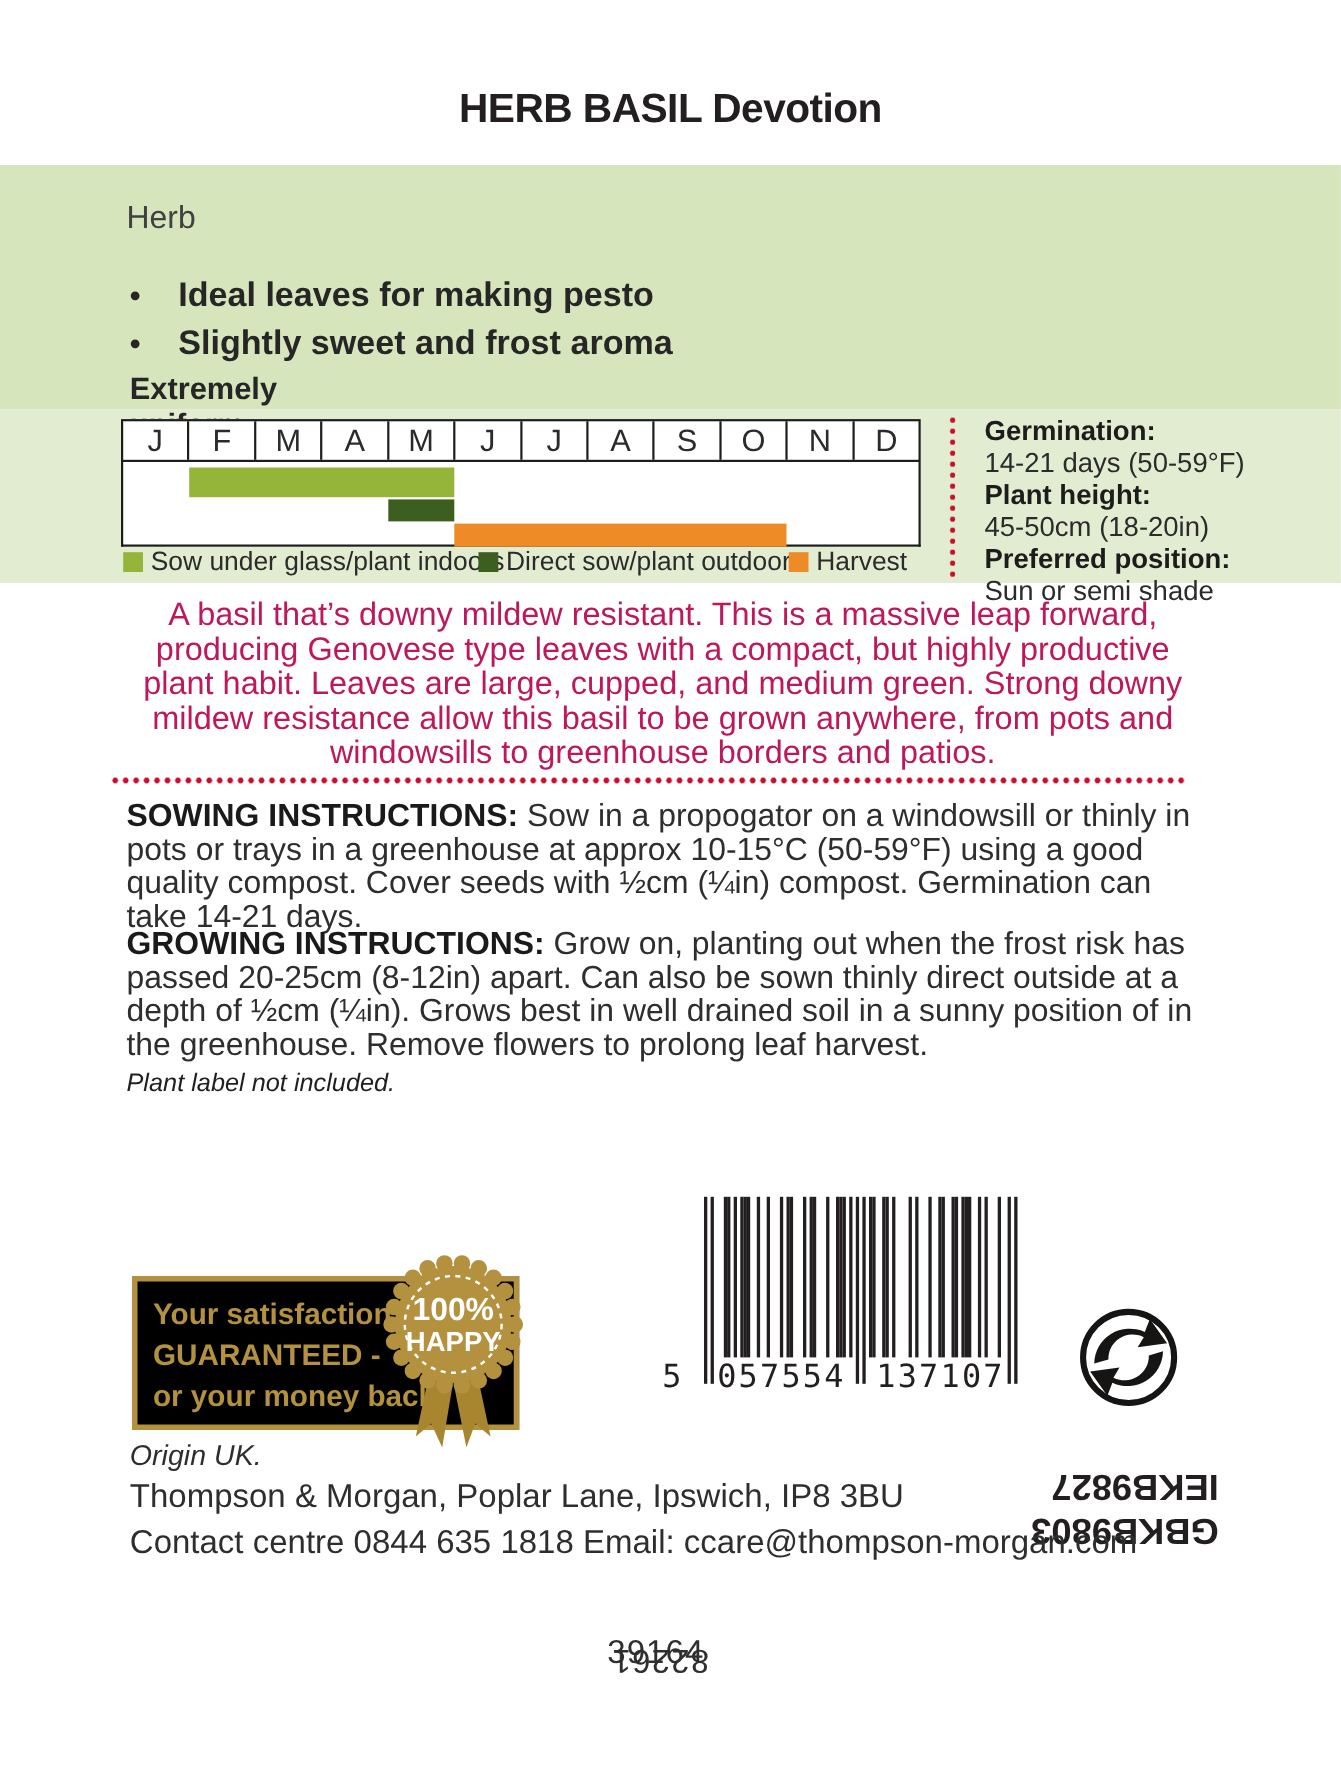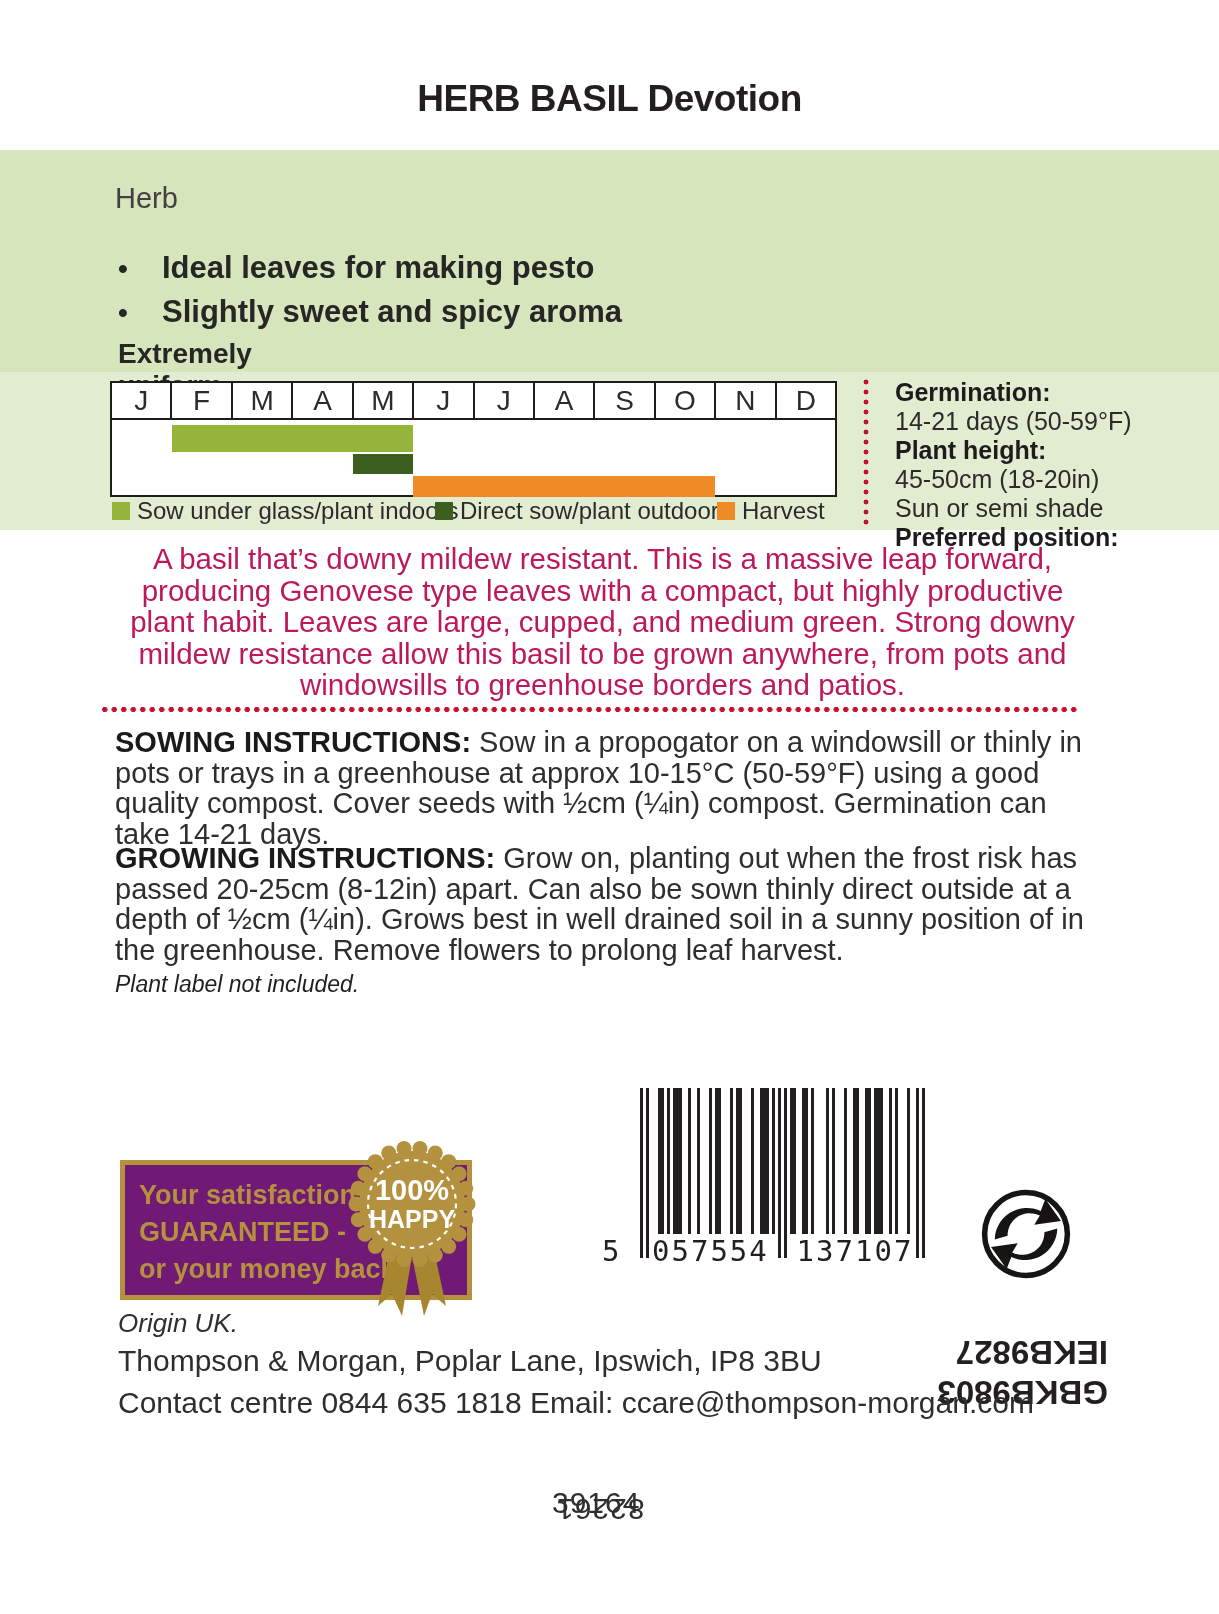--- a/index.html
+++ b/index.html
@@ -48,21 +48,21 @@
   .info b{color:#1c1c1c;}
 
   
   .desc{left:115px;top:543px;width:975px;font-size:29.5px;line-height:31.5px;color:#be185d;text-align:center;}
   .para{left:115px;top:727px;width:978px;font-size:29px;line-height:30.5px;color:#2e2e2e;}
   .para2{top:843px;}
   .para b{color:#1a1a1a;}
   .plant-note{left:115px;top:971px;font-size:23px;color:#1f1f1f;font-style:italic;}
 
   
-  .gbox{left:120px;top:1160px;width:352px;height:140px;background:#701a75;border:5px solid #b3913f;}
+  .gbox{left:120px;top:1160px;width:352px;height:140px;background:#000000;border:5px solid #b3913f;}
   .gbox-text{position:absolute;left:14px;top:12px;font-size:27px;font-weight:700;color:#b3913f;line-height:37px;}
   .rosette{left:346px;top:1138px;}
 
   
   .barcode{left:640px;top:1088px;width:285px;height:200px;}
   .bc-bars{position:absolute;left:0;top:0;width:285px;height:172px;}
   .bc-bar{position:absolute;top:0;background:#231f20;}
   .bc-digit{position:absolute;top:146px;font-family:"DejaVu Sans Mono",monospace;font-size:29px;color:#231f20;letter-spacing:2px;}
   .bc-first{left:-38px;}
   .bc-left{left:12px;width:122px;text-align:left;}
@@ -94,21 +94,21 @@
 
 <div class="abs category" data-name="category-label">Herb</div>
 
 <div class="abs bullets" data-name="feature-bullet-list">
   <div class="bullet-row" data-name="feature-bullet">
     <span class="bullet-dot" data-name="bullet-dot-icon">•</span>
     <span data-name="feature-bullet-text">Ideal leaves for making pesto</span>
   </div>
   <div class="bullet-row" data-name="feature-bullet">
     <span class="bullet-dot" data-name="bullet-dot-icon">•</span>
-    <span data-name="feature-bullet-text">Slightly sweet and spicy aroma</span>
+    <span data-name="feature-bullet-text">Slightly sweet and frost aroma</span>
   </div>
   <div class="bullet-row" data-name="feature-bullet">
     <span class="bullet-dot" data-name="bullet-dot-icon" style="width:44px">Extremely uniform growth habit</span>
   </div>
 </div>
 
 <div class="abs cal" data-name="sowing-calendar">
   <div class="cal-header" data-name="calendar-month-row">
       <div class="cal-cell" data-name="calendar-month-cell">J</div>
       <div class="cal-cell" data-name="calendar-month-cell">F</div>
@@ -144,22 +144,22 @@
     </div>
   </div>
 
 <div class="abs dotted-v" data-name="dotted-divider-vertical"></div>
 
 <div class="abs info" data-name="culture-info-panel">
   <div><b data-name="info-label">Germination:</b></div>
   <div data-name="info-value">14-21 days (50-59°F)</div>
   <div><b data-name="info-label">Plant height:</b></div>
   <div data-name="info-value">45-50cm (18-20in)</div>
+  <div><b data-name="info-label">Preferred position:</b></div>
   <div data-name="info-value">Sun or semi shade</div>
-  <div><b data-name="info-label">Preferred position:</b></div>
 </div>
 
 <div class="abs desc" data-name="variety-description">A basil that’s downy mildew resistant. This is a massive leap forward, producing Genovese type leaves with a compact, but highly productive plant habit. Leaves are large, cupped, and medium green. Strong downy mildew resistance allow this basil to be grown anywhere, from pots and windowsills to greenhouse borders and patios.</div>
 
 <div class="abs dotted-h" data-name="dotted-divider-horizontal"></div>
 
 <div class="abs para" data-name="sowing-instructions">
   <b data-name="sowing-instructions-heading">SOWING INSTRUCTIONS:</b><span data-name="sowing-instructions-text"> Sow in a propogator on a windowsill or thinly in pots or trays in a greenhouse at approx 10-15°C (50-59°F) using a good quality compost. Cover seeds with ½cm (¼in) compost. Germination can take 14-21 days.</span>
 </div>
 <div class="abs para para2" data-name="growing-instructions">

